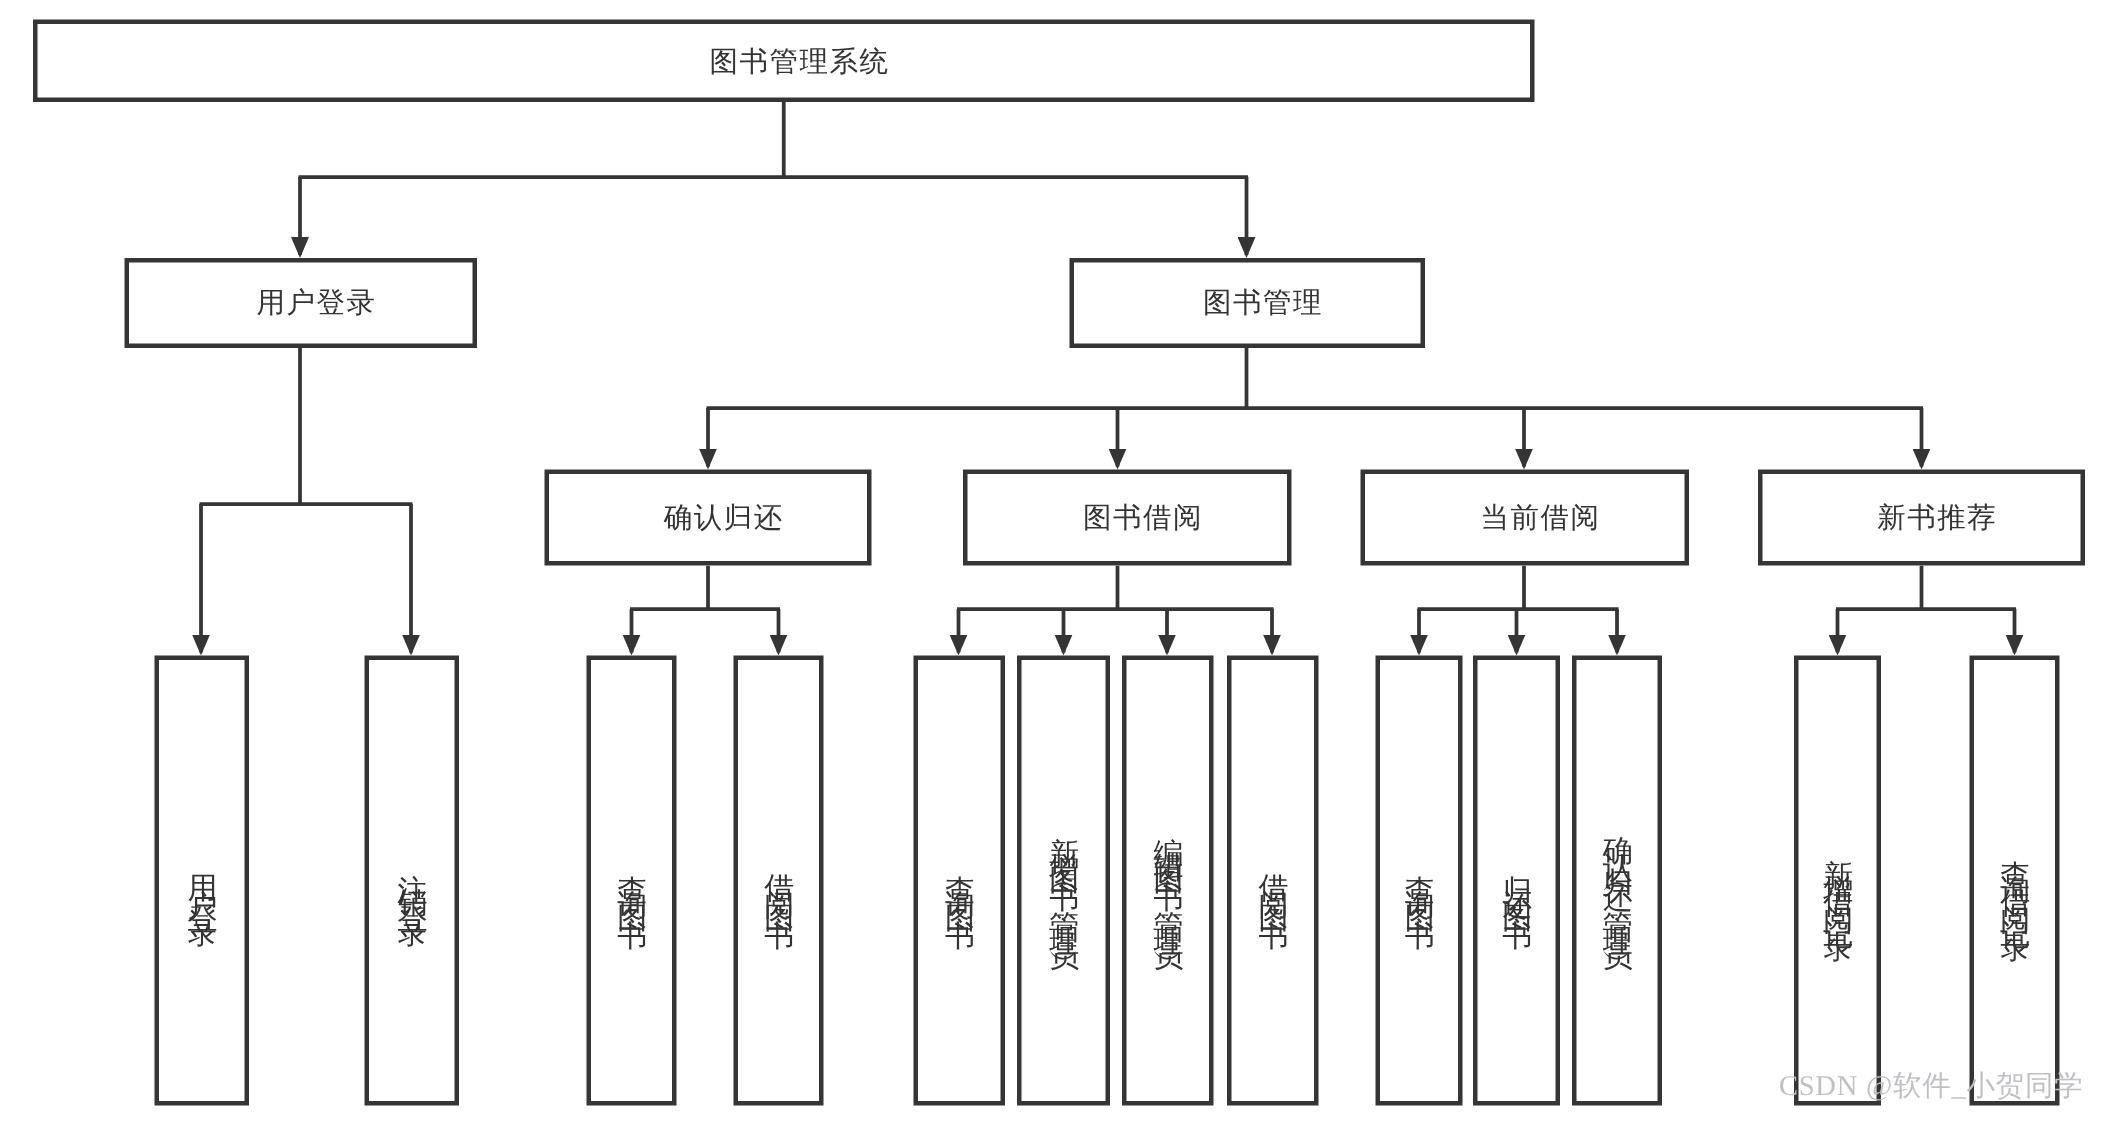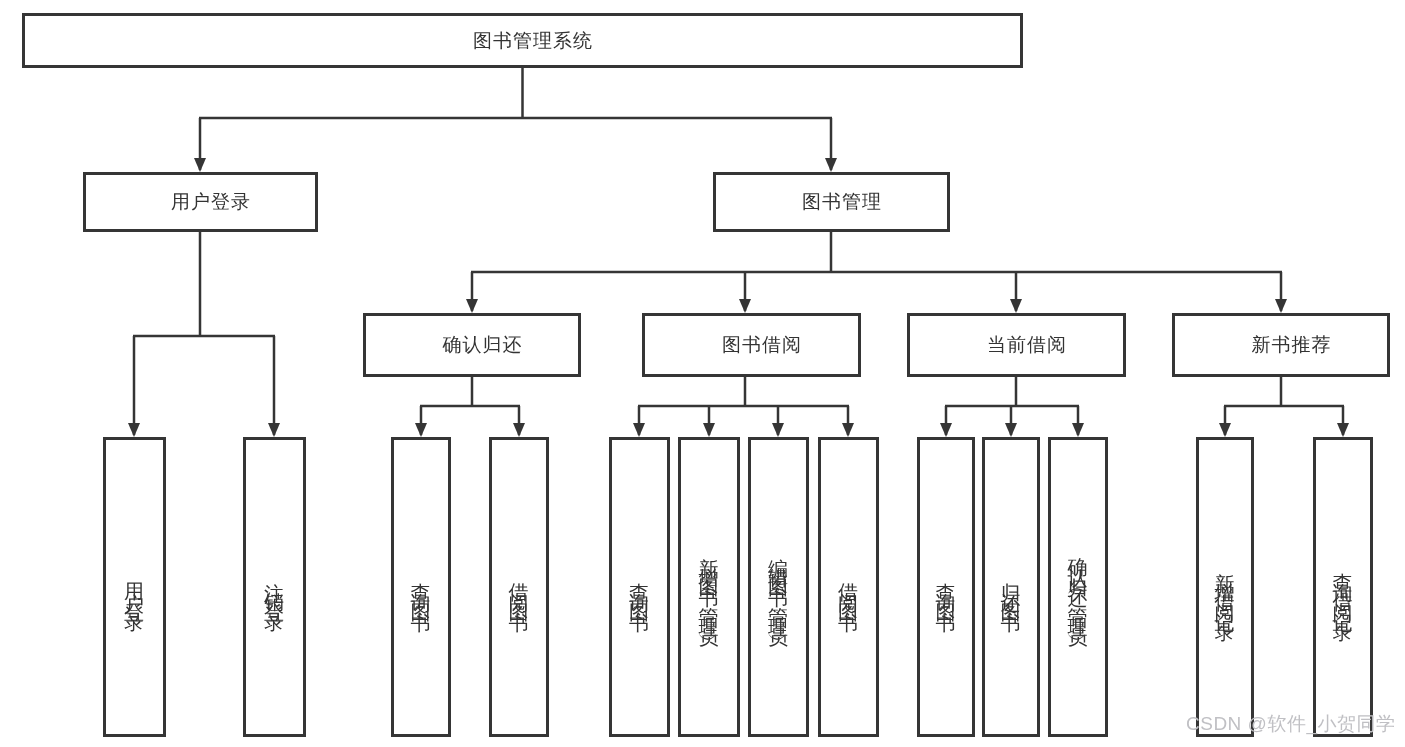--- a/index.html
+++ b/index.html
@@ -54,20 +54,21 @@
   }
   .watermark {
     position: absolute;
     left: 1186px;
     top: 711px;
     font-size: 19px;
     letter-spacing: 0.5px;
     color: #c0c0c4;
     z-index: 5;
     white-space: nowrap;
+    font-family: Liberation Serif, serif;
   }
 </style>
 </head>
 <body>
 
 <div class="stage">
 
   <svg class="connectors" viewBox="0 0 1405 747" xmlns="http://www.w3.org/2000/svg">
     <defs>
       <marker id="arrow" viewBox="0 0 14 12" refX="12" refY="6" markerWidth="14" markerHeight="12" markerUnits="userSpaceOnUse" orient="auto">

